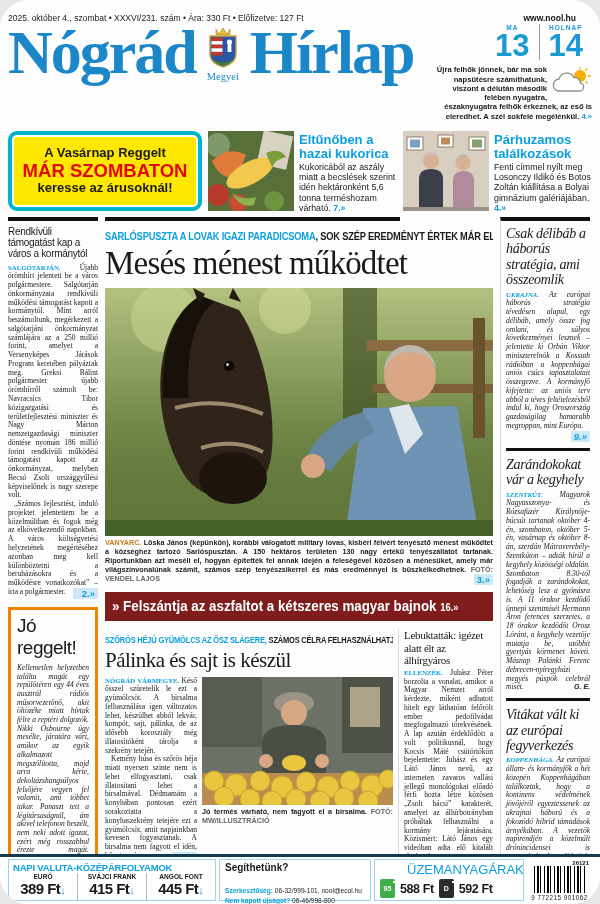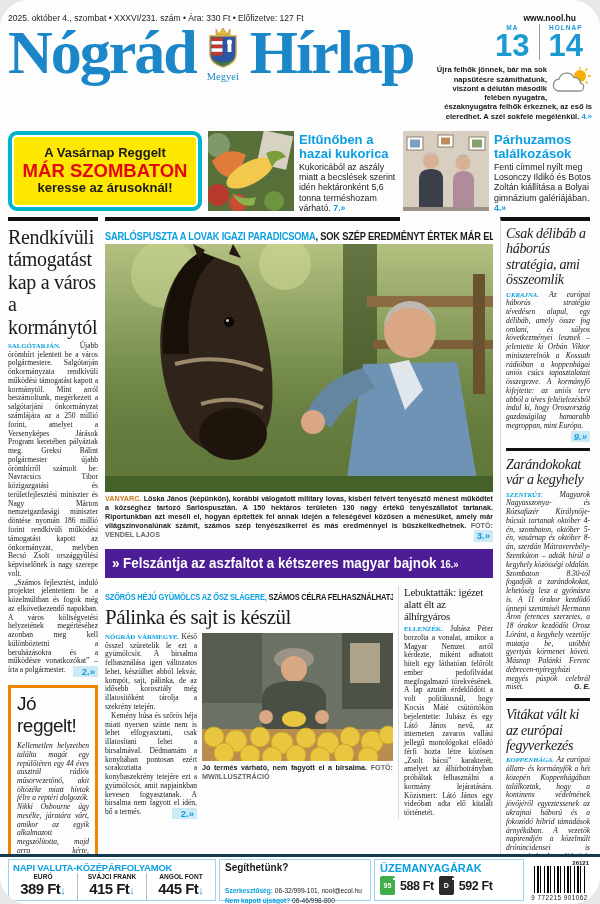--- a/index.html
+++ b/index.html
@@ -35,39 +35,39 @@
   .teaser { flex:1; display:flex; gap:5px; overflow:hidden; }
   .teaser-photo { width:86px; height:80px; flex:none; }
   .teaser-body { font-size:8.8px; line-height:1.15; padding-top:2px; }
   .teaser-title { color:#0a9fe0; font-weight:bold; font-size:13px; line-height:1.05; margin-bottom:2px; display:block; }
   
   .cols { display:flex; margin-top:6px; height:638px; overflow:hidden; }
   .col-left { width:90px; flex:none; border-top:4px solid #111; padding-top:5px; margin-right:7px; }
   .col-mid  { width:388px; flex:none; margin-right:7px; }
   .col-right{ width:90px; flex:none; border-top:4px solid #111; padding-top:5px; border-left:1px solid #d8d8d8; padding-left:5px;font-style:italic; }
   .mid-bar { height:4px; background:#111; width:76%; margin-bottom:5px; }
-  h2.side-h { font-family:Liberation Serif, serif; font-weight:normal; font-size:20px; line-height:1.12; letter-spacing:-0.3px; margin-bottom:4px; }
+  h2.side-h { font-family:Liberation Sans, sans-serif; font-weight:normal; font-size:10px; line-height:1.12; letter-spacing:-0.3px; margin-bottom:4px; }
   h3.r-h { font-family:"Liberation Serif", serif; font-weight:normal; font-size:14px; line-height:1.1; letter-spacing:-0.3px; margin-bottom:3px; }
   .loc { color:#0a9fe0; font-weight:bold; font-size:6.8px; }
   .art-body { font-family:"Liberation Serif", serif; font-size:7.5px; line-height:1.17; text-align:justify; }
   .art-body p + p { text-indent:6px; }
   .page-badge { display:inline-block; background:#cde9f6; color:#0a9fe0; font-weight:bold; font-family:"Liberation Sans",sans-serif; font-size:9.5px; padding:0 3px; float:right; margin-left:3px; }
   .sig { font-weight:bold; float:right; font-family:"Liberation Sans",sans-serif; font-size:7px; }
   .jr-box { border:3px solid #f08300; margin-top:8px; padding:5px 6px 6px; }
   .jr-title { font-size:19px; letter-spacing:-0.5px; margin-bottom:5px; }
   .jr-body { font-family:"Liberation Serif", serif; font-style:italic; font-size:7.5px; line-height:1.16; text-align:justify; }
   .kicker-wrap { overflow:hidden; }
   .kicker { white-space:nowrap; display:inline-block; transform:scaleX(0.93); transform-origin:left; font-weight:bold; font-size:10px; letter-spacing:-0.2px; }
   .kicker .hl { color:#0a9fe0; }
   h1.mid-h { font-family:"Liberation Serif", serif; font-weight:normal; font-size:33px; line-height:1.02; letter-spacing:-0.8px; margin:3px 0 7px; }
   .photo-main { width:388px; height:248px; display:block; }
   .caption { font-size:7.2px; font-weight:bold; line-height:1.25; margin-top:2px; color:#222; text-align:justify; }
   .cap-loc { color:#c9781f; }
   .credit { color:#666; }
-  .banner { background:#4c1d95; color:#fff; margin-top:7px; padding:5px 7px 6px; overflow:hidden; }
+  .banner { background:#7f1d1d; color:#fff; margin-top:7px; padding:5px 7px 6px; overflow:hidden; }
   .banner-inner { white-space:nowrap; display:inline-block; transform:scaleX(0.86); transform-origin:left; font-weight:bold; font-size:15.5px; }
   .banner-ref { font-size:11px; }
   .mid-row { display:flex; margin-top:8px; }
   .quince { width:288px; flex:none; margin-right:5px; }
   .quince .kicker { font-size:8.3px; transform:scaleX(0.9); }
   h2.quince-h { font-family:"Liberation Serif", serif; font-weight:normal; font-size:21px; letter-spacing:-0.5px; line-height:1.05; margin:2px 0 5px; }
   .quince-row { display:flex; gap:5px; }
   .quince-text { width:92px; flex:none; }
   .quince-photo { width:191px; }
   .quince-photo svg { display:block; }
@@ -84,21 +84,21 @@
   .fx-cell { flex:1; border-right:1px solid #bcbcbc; padding:0 2px 2px; }
   .fx-cell:last-child { border-right:none; }
   .fx-name { font-size:6.6px; font-weight:bold; display:block; }
   .fx-val { font-size:15px; font-weight:bold; letter-spacing:-0.6px; }
   .down-arrow { color:#0a9fe0; font-weight:bold; font-size:11px; }
   .help { width:152px; flex:none; padding:2px 5px; }
   .help-title { font-weight:bold; font-size:10px; margin-bottom:13px; }
   .help-line { font-size:6.6px; line-height:1.5; }
   .help-label { color:#0a9fe0; font-weight:bold; }
   .fuel { width:150px; flex:none; padding:2px 5px; }
-  .fuel-title { color:#0a9fe0; font-weight:bold; font-size:11px; }
+  .fuel-title { color:#0a9fe0; font-weight:normal; font-size:13px;margin-left:27px; }
   .fuel-row { display:flex; align-items:center; gap:5px; margin-top:2px; }
   .fuel-val { font-size:12.5px; font-weight:bold; letter-spacing:-0.4px; }
   .pump { width:15px; height:19px; border-radius:2px; position:relative; color:#fff; font-size:7px; font-weight:bold; display:flex; align-items:center; justify-content:center; }
   .pump::after { content:""; position:absolute; right:-3px; top:2px; width:3px; height:10px; border-right:2px solid currentColor; border-top:2px solid currentColor; color:inherit; }
   .pump.green { background:#3fae49; }
   .pump.dark { background:#2b2b2b; }
   .bc { flex:1; background:#fff; padding:1px 3px; }
   .bc-code { font-size:6px; text-align:right; font-weight:bold; }
   .bc-bars { height:27px; margin:0 4px 1px;
     background:repeating-linear-gradient(90deg,#000 0 1px,#fff 1px 3px,#000 3px 5px,#fff 5px 6px,#000 6px 7px,#fff 7px 10px); }
@@ -236,20 +236,21 @@
         </div>
       </div>
 
     </aside>
 
     <section class="col-mid">
       <div class="mid-bar"></div>
       <div class="kicker-wrap"><div class="kicker">
         <span class="hl">SARLÓSPUSZTA A LOVAK IGAZI PARADICSOMA</span><span>, SOK SZÉP EREDMÉNYT ÉRTEK MÁR EL</span>
       </div></div>
+      <h1 class="mid-h">Mesés ménest működtet</h1>
 
       <svg class="photo-main" viewBox="0 0 388 248" width="388" height="248">
         <defs>
           <linearGradient id="gfield" x1="0" y1="0" x2="0" y2="1">
             <stop offset="0" stop-color="#b3c080"></stop>
               <stop offset="0.45" stop-color="#7d9352"></stop>
               <stop offset="1" stop-color="#55703300"></stop>
           </linearGradient>
         </defs>
         <rect width="388" height="248" fill="#63793c"></rect>

